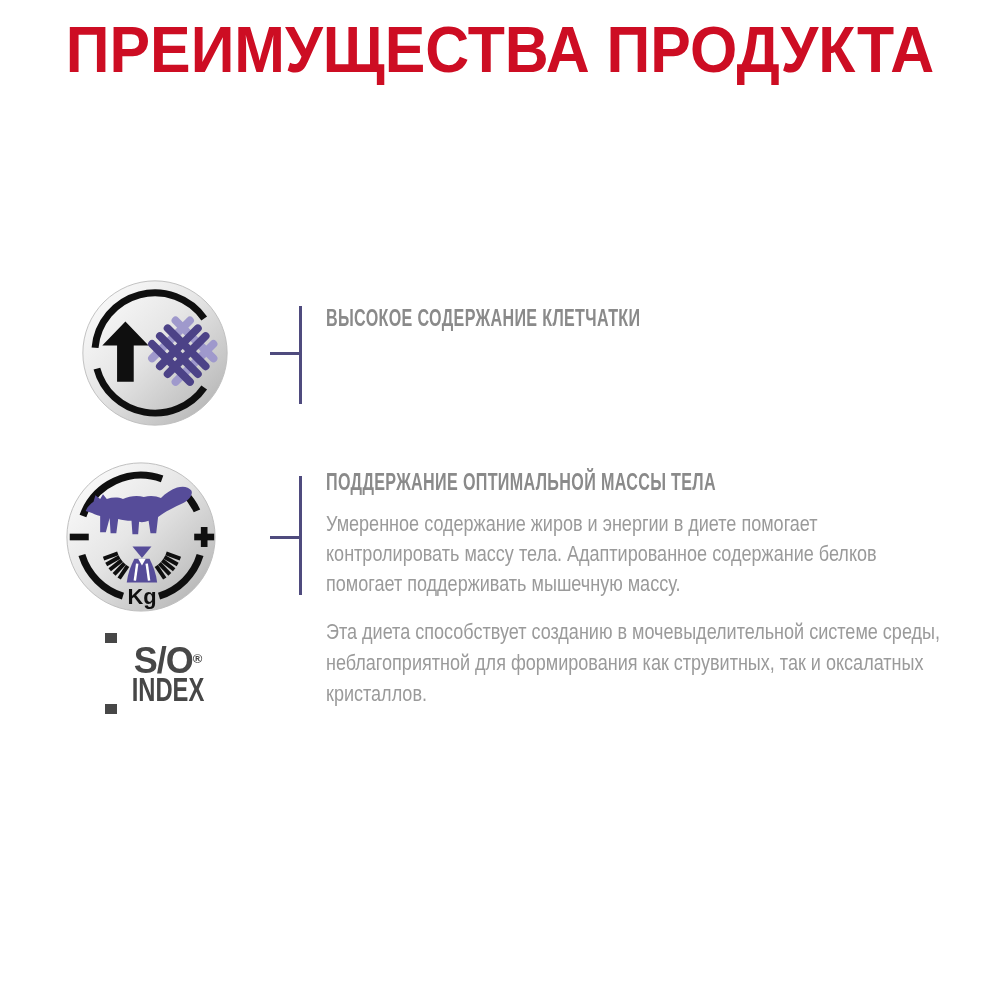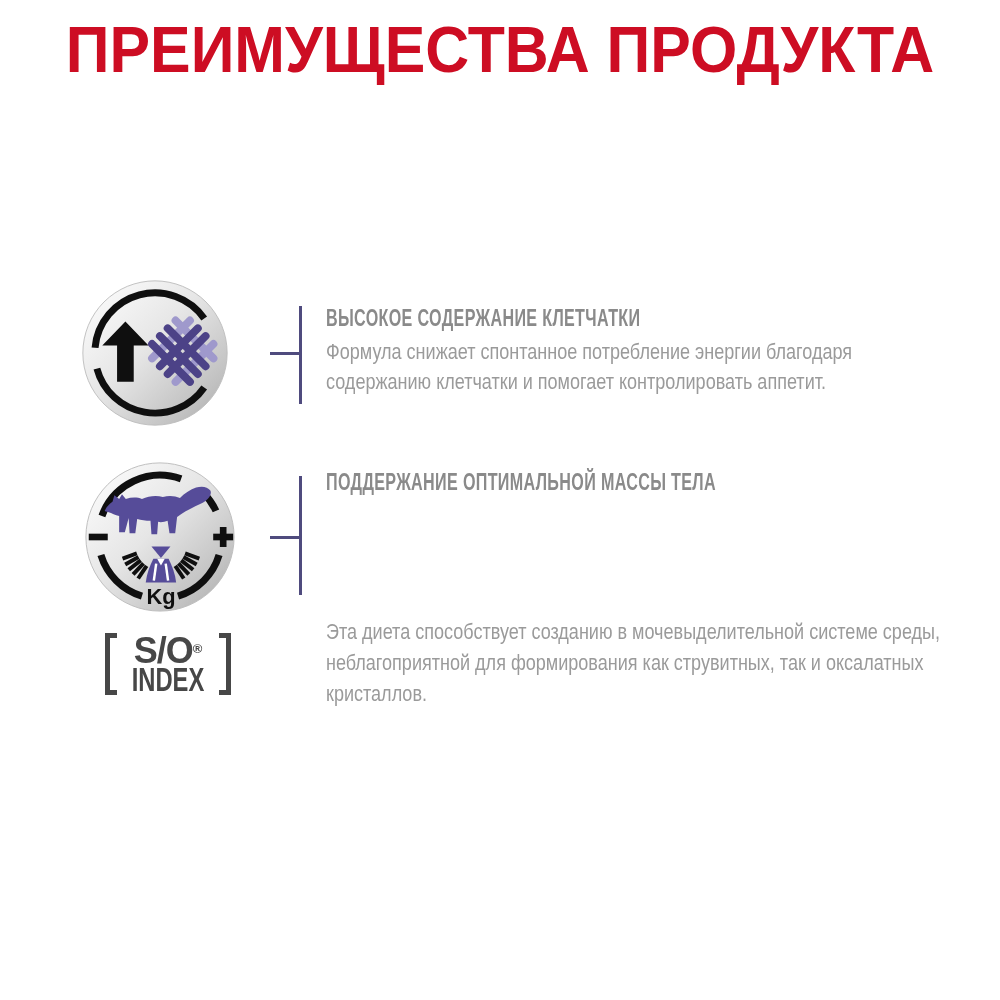--- a/index.html
+++ b/index.html
@@ -8,21 +8,21 @@
 
   .page-title{
     position:absolute;top:18px;left:0;width:1000px;margin:0;
     text-align:center;font-size:64px;line-height:64px;font-weight:bold;
     color:#cd0d23;letter-spacing:0px;white-space:nowrap;
     transform:scaleX(.95);transform-origin:50% 0;
   }
 
   .benefit-icon{position:absolute;}
   .icon1{left:81px;top:279px;width:148px;height:148px;}
-  .icon2{left:84px;top:461px;width:152px;height:152px;}
+  .icon2{left:65px;top:461px;width:152px;height:152px;}
   .benefit-icon svg{display:block;}
 
   .connector{position:absolute;width:3px;background:#4f4b7e;}
   .c1{left:299px;top:306px;height:98px;}
   .c2{left:299px;top:476px;height:119px;}
   .connector-tick{position:absolute;height:3px;width:31px;background:#4f4b7e;}
   .t1{left:270px;top:352px;}
   .t2{left:270px;top:536px;}
 
   .benefit-heading{
@@ -39,21 +39,21 @@
   .b2pos{top:509px;}
   .p3pos{top:616px;}
   .body-line{
     font-size:22px;line-height:30px;height:30px;color:#9a9a9a;
     white-space:nowrap;transform:scaleX(.82);transform-origin:0 50%;
   }
   .p3pos .body-line{line-height:31px;height:31px;}
 
   .so-index{
     position:absolute;left:105px;top:633px;width:126px;height:62px;
-    display:flex;justify-content:space-between;align-items:stretch;
+    display:flex;justify-content:space-between;align-items:stretch;flex-direction:column;
   }
   .bracket{width:12px;box-sizing:border-box;}
   .bracket-left{border-left:5px solid #474747;border-top:5px solid #474747;border-bottom:5px solid #474747;}
   .bracket-right{border-right:5px solid #474747;border-top:5px solid #474747;border-bottom:5px solid #474747;}
   .so-text{flex:1;text-align:center;color:#474747;padding-top:1px;}
   .so-line1{font-size:36px;line-height:30px;font-weight:bold;letter-spacing:-1px;white-space:nowrap;}
   .so-reg{font-size:13px;vertical-align:10px;letter-spacing:0;}
   .so-line2{font-size:33px;line-height:28px;font-weight:bold;letter-spacing:0px;white-space:nowrap;
     transform:scaleX(.72);transform-origin:50% 50%;}
 
@@ -92,24 +92,20 @@
         <path d="M78.3,90.3 L119.3,49.3" stroke="#4c4287"></path>
         <path d="M86.7,98.7 L127.7,57.7" stroke="#4c4287"></path>
       </g>
     </svg>
   </div>
 
   <div class="connector c1"></div>
   <div class="connector-tick t1"></div>
 
   <h2 class="benefit-heading h1pos">ВЫСОКОЕ СОДЕРЖАНИЕ КЛЕТЧАТКИ</h2>
-  <div class="body-block b1pos">
-    <div class="body-line">Формула снижает спонтанное потребление энергии благодаря</div>
-    <div class="body-line">содержанию клетчатки и помогает контролировать аппетит.</div>
-  </div>
 
   <div class="benefit-icon icon2">
     <svg viewBox="0 0 160 160" width="152" height="152" aria-hidden="true">
       <defs>
         <linearGradient id="sg2" x1="0" y1="0" x2="1" y2="1">
           <stop offset="0" stop-color="#ffffff"></stop>
           <stop offset="0.45" stop-color="#e6e6e6"></stop>
           <stop offset="0.8" stop-color="#c2c2c2"></stop>
           <stop offset="1" stop-color="#a7a7a7"></stop>
         </linearGradient>
@@ -154,20 +150,25 @@
         <path d="M86,108 L88.5,126" stroke="#ffffff" stroke-width="2.6" fill="none"></path>
       </g>
       <text x="81" y="151" text-anchor="middle" font-size="23" font-weight="bold" fill="#0f0f0f">Kg</text>
     </svg>
   </div>
 
   <div class="connector c2"></div>
   <div class="connector-tick t2"></div>
 
   <h2 class="benefit-heading h2pos">ПОДДЕРЖАНИЕ ОПТИМАЛЬНОЙ МАССЫ ТЕЛА</h2>
+  <div class="body-block b2pos">
+    <div class="body-line">Умеренное содержание жиров и энергии в диете помогает</div>
+    <div class="body-line">контролировать массу тела. Адаптированное содержание белков</div>
+    <div class="body-line">помогает поддерживать мышечную массу.</div>
+  </div>
 
   <div class="so-index">
     <div class="bracket bracket-left"></div>
     <div class="so-text">
       <div class="so-line1"><span>S/O</span><span class="so-reg">®</span></div>
       <div class="so-line2">INDEX</div>
     </div>
     <div class="bracket bracket-right"></div>
   </div>
 

